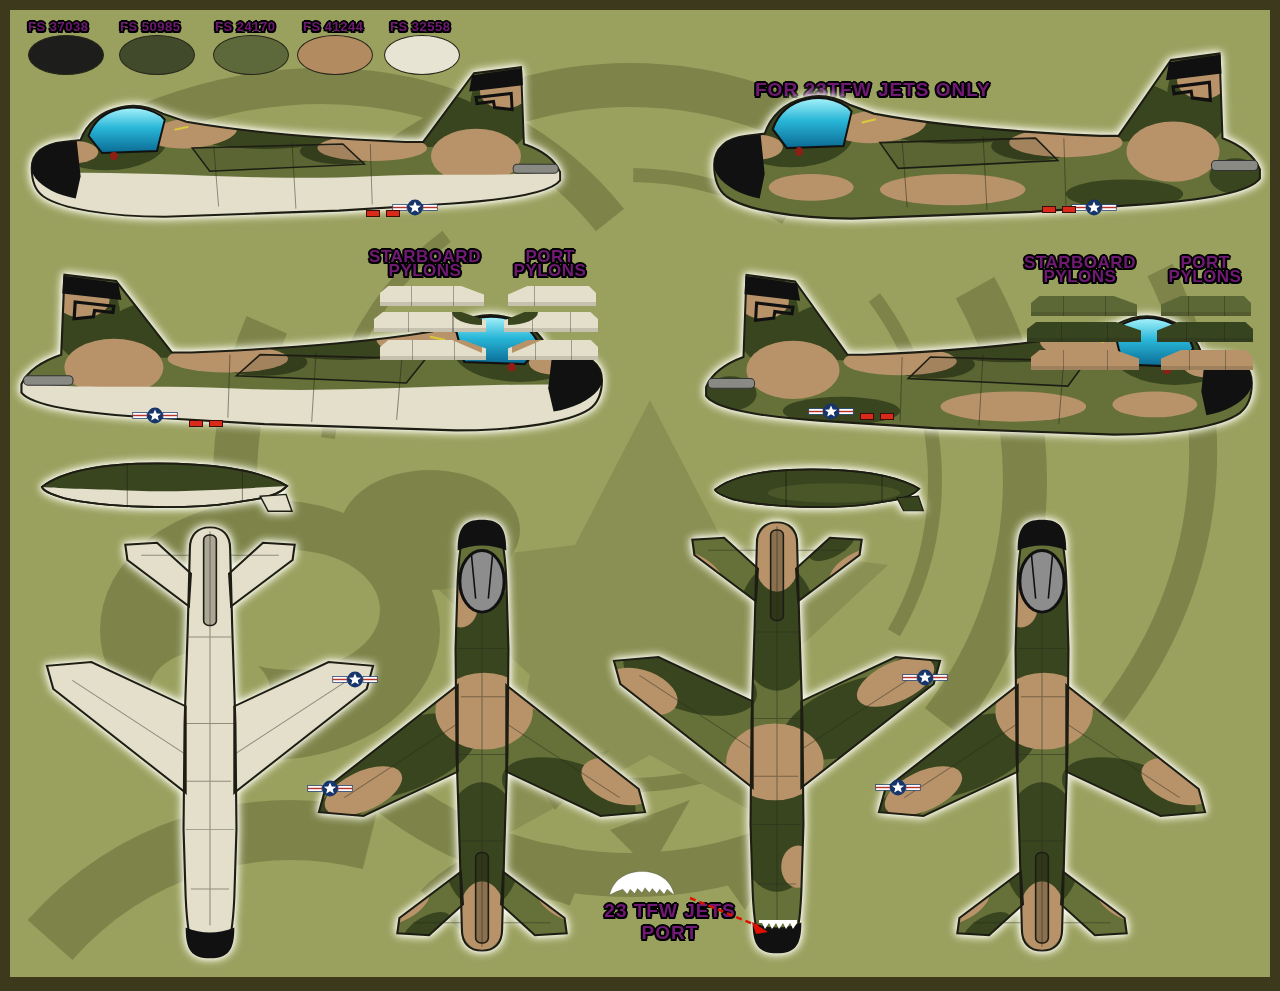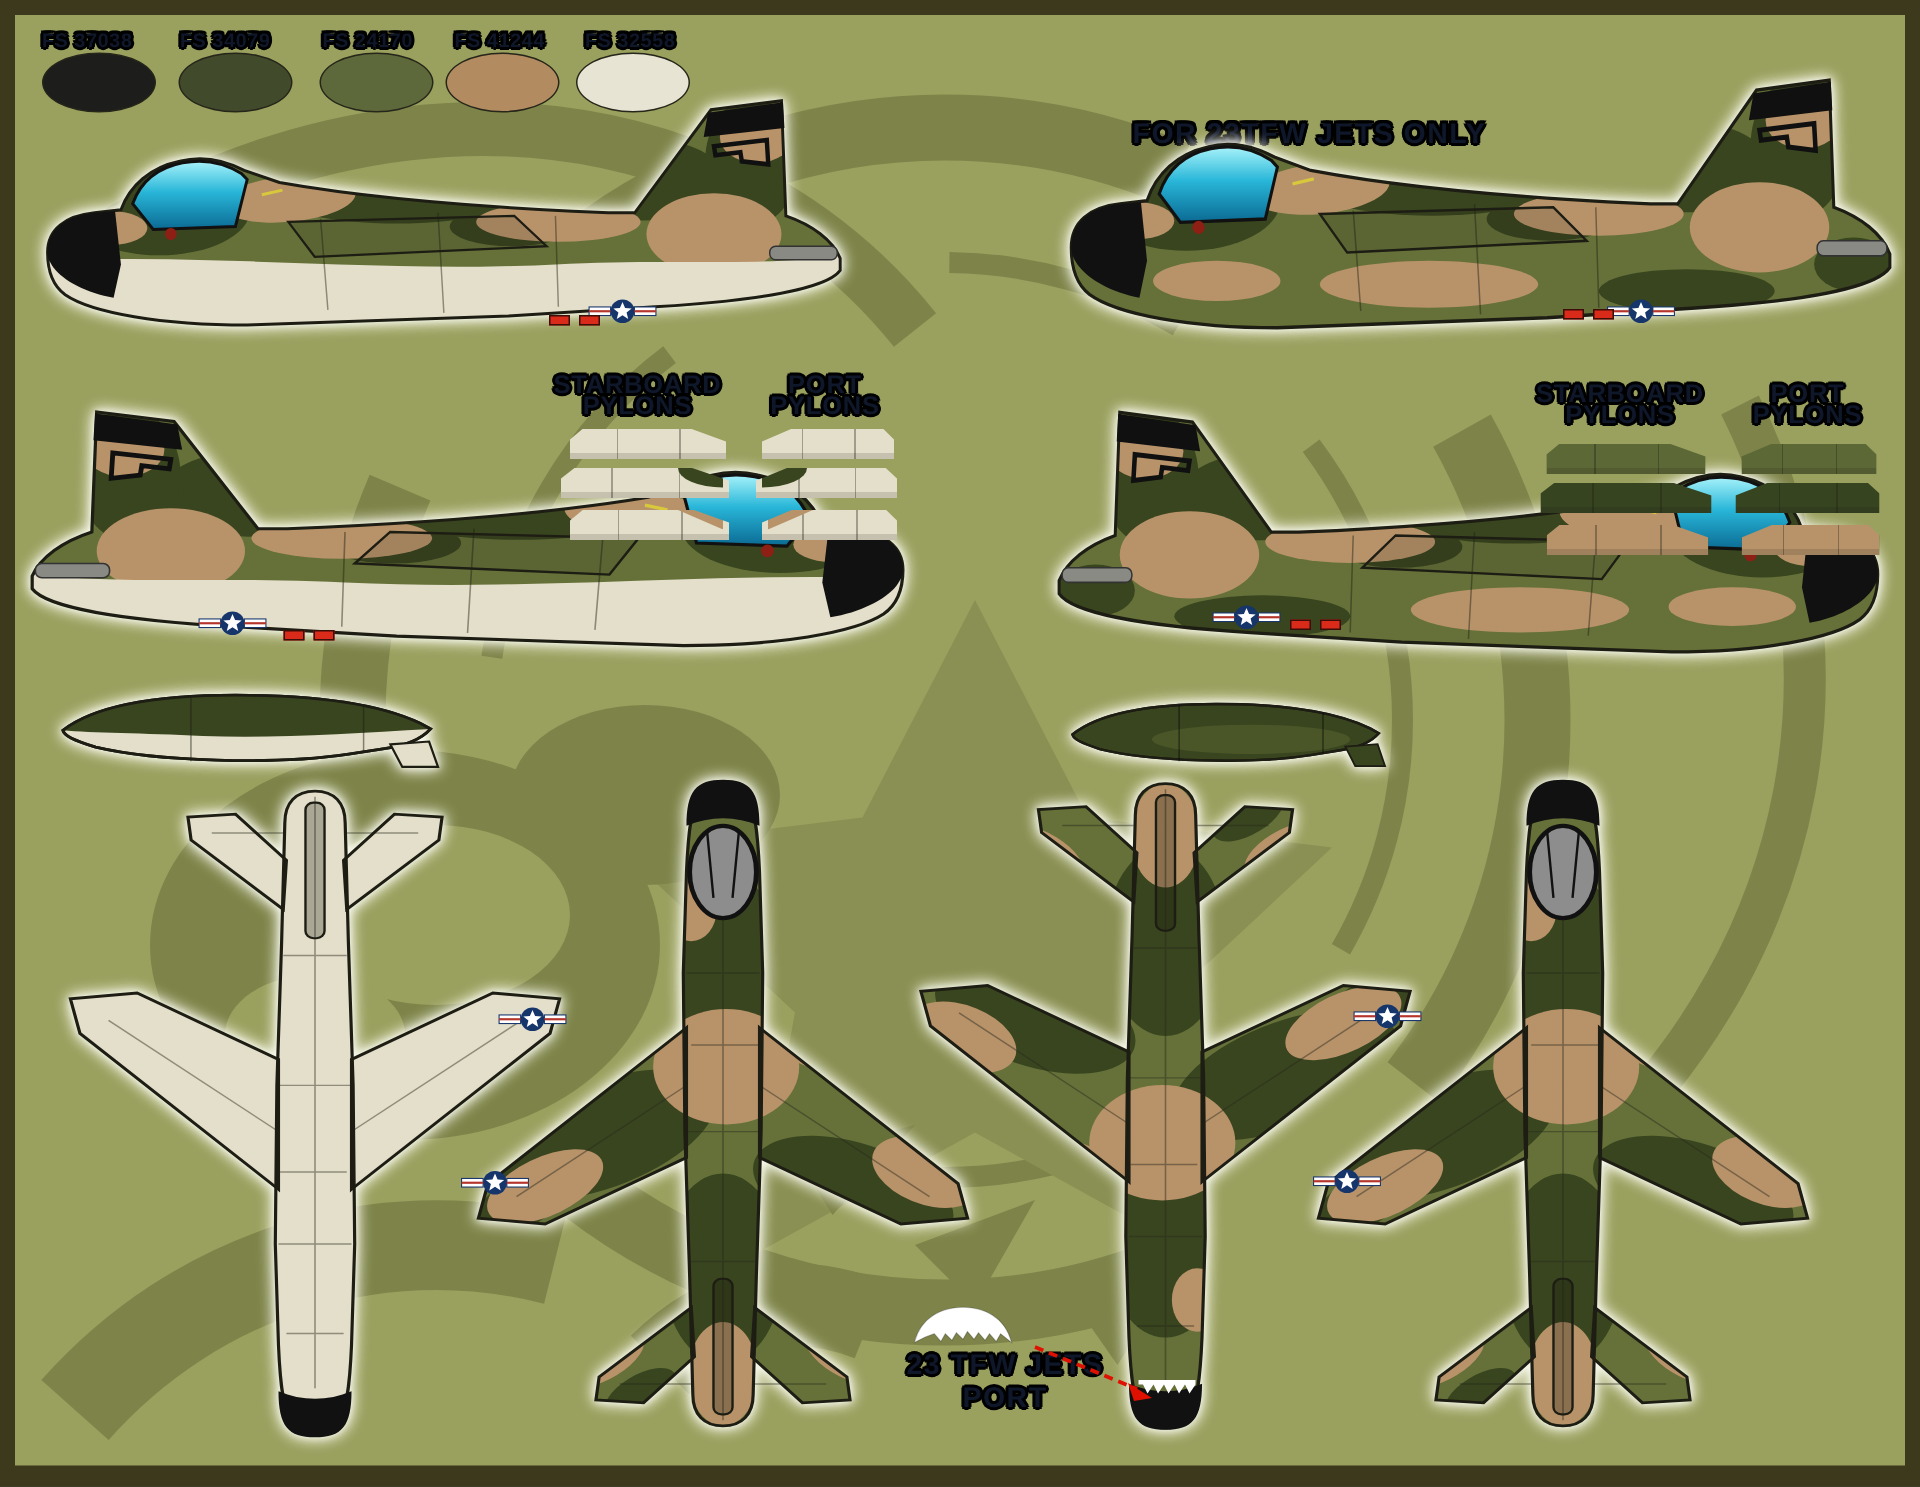--- a/index.html
+++ b/index.html
@@ -1,20 +1,20 @@
 <!DOCTYPE html>
 <html><head>
 <meta charset="utf-8">
 <style>
   html,body{margin:0;padding:0;background:#222;}
   .canvas{position:relative;width:1280px;height:991px;background:#3d391c;font-family:"Liberation Sans",sans-serif;}
   .inner{position:absolute;left:10px;top:10px;width:1260px;height:967px;background:#9aa05e;overflow:hidden;}
   .abs{position:absolute;}
   
-  .t{font-family:"Liberation Sans",sans-serif;font-weight:bold;color:#0f172a;white-space:nowrap;
+  .t{font-family:"Liberation Sans",sans-serif;font-weight:bold;color:#701a75;white-space:nowrap;
      text-shadow:2px 0 #000,-2px 0 #000,0 2px #000,0 -2px #000,1.5px 1.5px #000,-1.5px -1.5px #000,1.5px -1.5px #000,-1.5px 1.5px #000;}
   .chip-label{font-size:13px;letter-spacing:.5px;}
   .chip{position:absolute;width:74px;height:38px;border-radius:50%;border:1px solid #26261a;}
   .title-block{line-height:20px;}
   .title-line{font-size:19px;letter-spacing:1px;}
   .plane{position:absolute;filter:drop-shadow(0 0 5px rgba(253,253,242,.95)) drop-shadow(0 0 2px rgba(253,253,242,.85));}
   .flip{transform:scaleX(-1);}
   .rot180{transform:rotate(180deg);}
   .pyl-label{font-size:17px;line-height:14px;text-align:center;letter-spacing:.5px;}
   .pylon-group{position:absolute;}
@@ -172,21 +172,21 @@
       <polygon points="600,820 680,790 640,860"></polygon>
       <polygon points="700,850 780,830 735,900"></polygon>
     </g>
     <g fill="#9aa05e">
       <ellipse cx="280" cy="600" rx="90" ry="60"></ellipse>
       <ellipse cx="200" cy="680" rx="60" ry="40"></ellipse>
     </g>
   </svg>
 
   <div class="abs t chip-label" style="left:18px;top:9px">FS 37038</div>
-  <div class="abs t chip-label" style="left:110px;top:9px">FS 34079</div>
+  <div class="abs t chip-label" style="left:110px;top:9px">FS 50985</div>
   <div class="abs t chip-label" style="left:205px;top:9px">FS 24170</div>
   <div class="abs t chip-label" style="left:293px;top:9px">FS 41244</div>
   <div class="abs t chip-label" style="left:380px;top:9px">FS 32558</div>
   <div class="chip" style="left: 18px; top: 25px; background-color: rgb(29, 29, 27);"></div>
   <div class="chip" style="left: 109px; top: 25px; background-color: rgb(65, 74, 42);"></div>
   <div class="chip" style="left: 203px; top: 25px; background-color: rgb(94, 105, 59);"></div>
   <div class="chip" style="left: 287px; top: 25px; background-color: rgb(178, 139, 96);"></div>
   <div class="chip" style="left: 374px; top: 25px; background-color: rgb(232, 228, 211);"></div>
 
   <div class="abs title-block" style="left:745px;top:70px">

